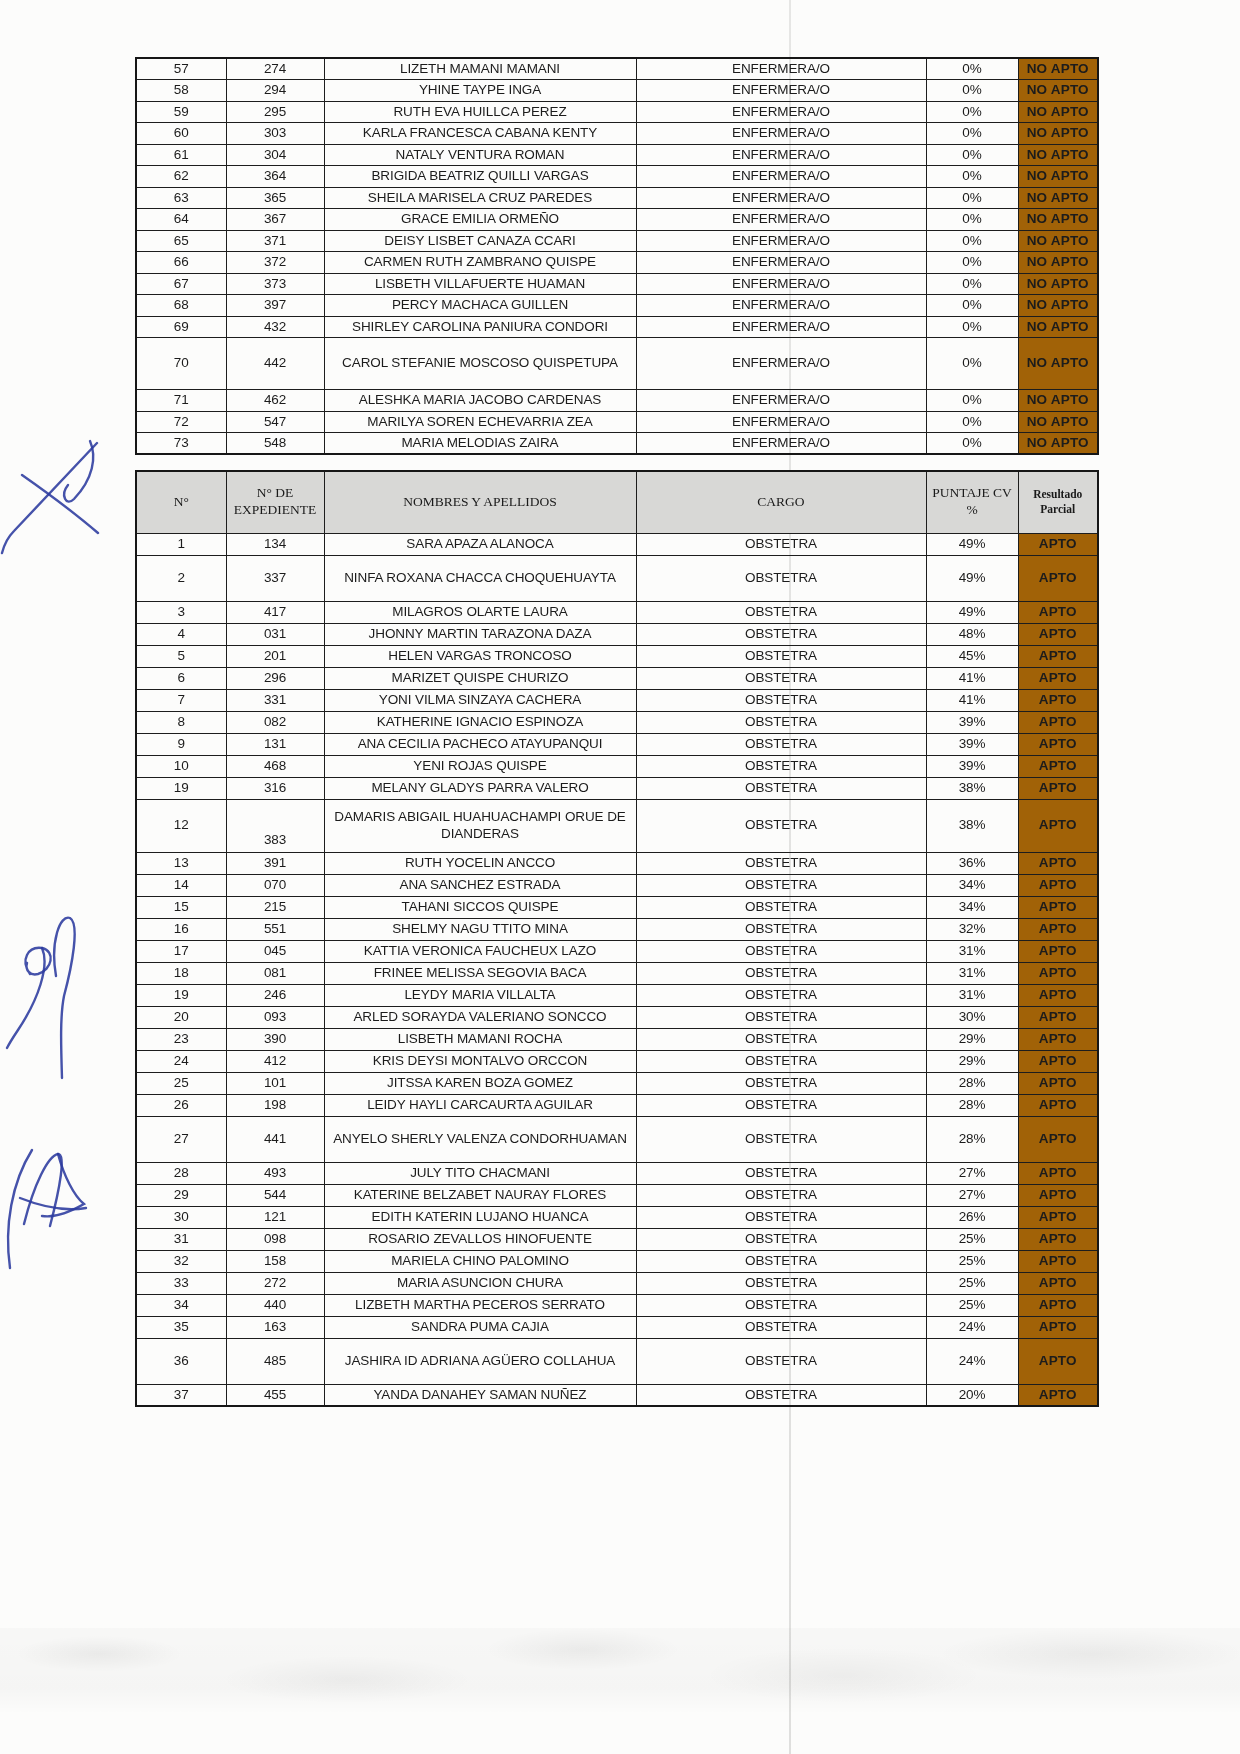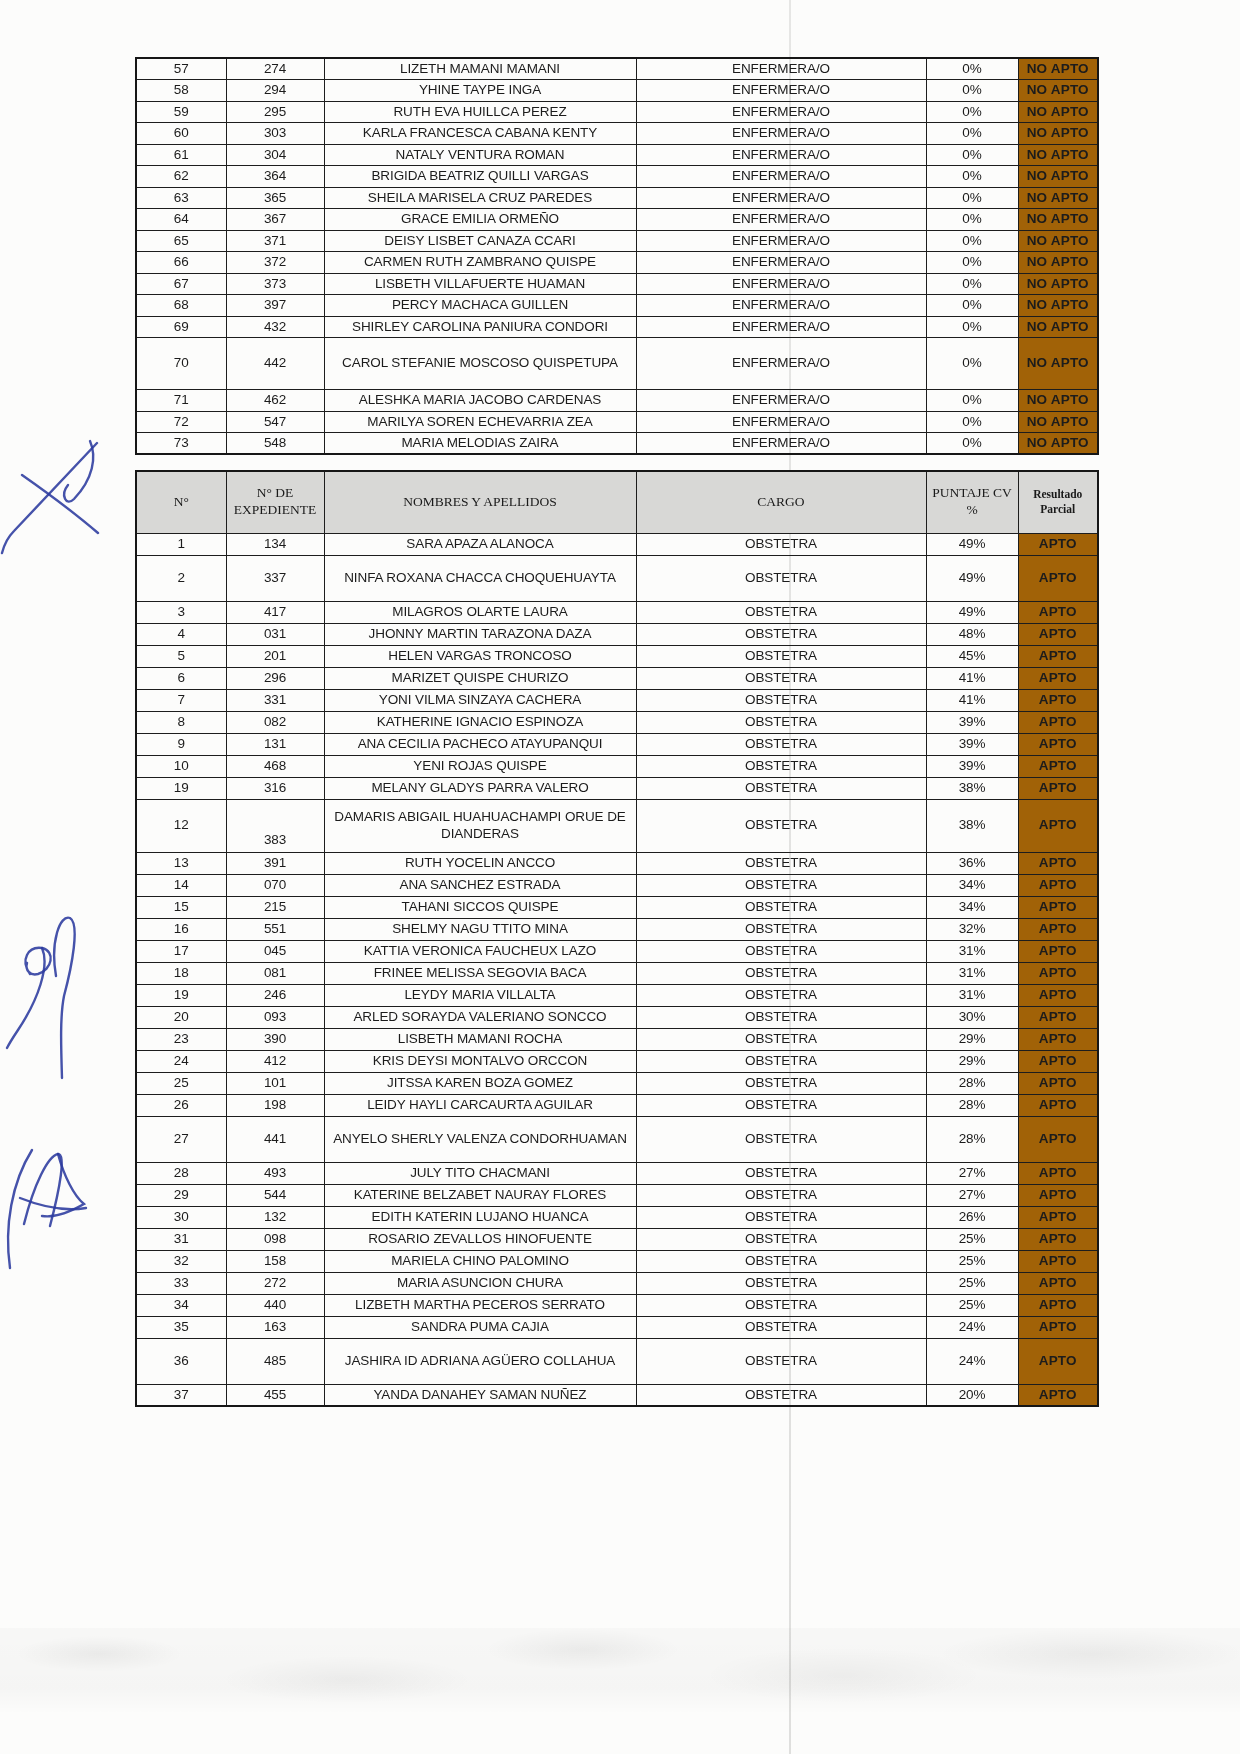--- a/index.html
+++ b/index.html
@@ -467,21 +467,21 @@
         <tr>
           <td class="c-n">29</td>
           <td class="c-exp">544</td>
           <td class="c-name">KATERINE BELZABET NAURAY FLORES</td>
           <td class="c-cargo">OBSTETRA</td>
           <td class="c-pct">27%</td>
           <td class="c-res">APTO</td>
         </tr>
         <tr>
           <td class="c-n">30</td>
-          <td class="c-exp">132</td>
+          <td class="c-exp">121</td>
           <td class="c-name">EDITH KATERIN LUJANO HUANCA</td>
           <td class="c-cargo">OBSTETRA</td>
           <td class="c-pct">26%</td>
           <td class="c-res">APTO</td>
         </tr>
         <tr>
           <td class="c-n">31</td>
           <td class="c-exp">098</td>
           <td class="c-name">ROSARIO ZEVALLOS HINOFUENTE</td>
           <td class="c-cargo">OBSTETRA</td>

